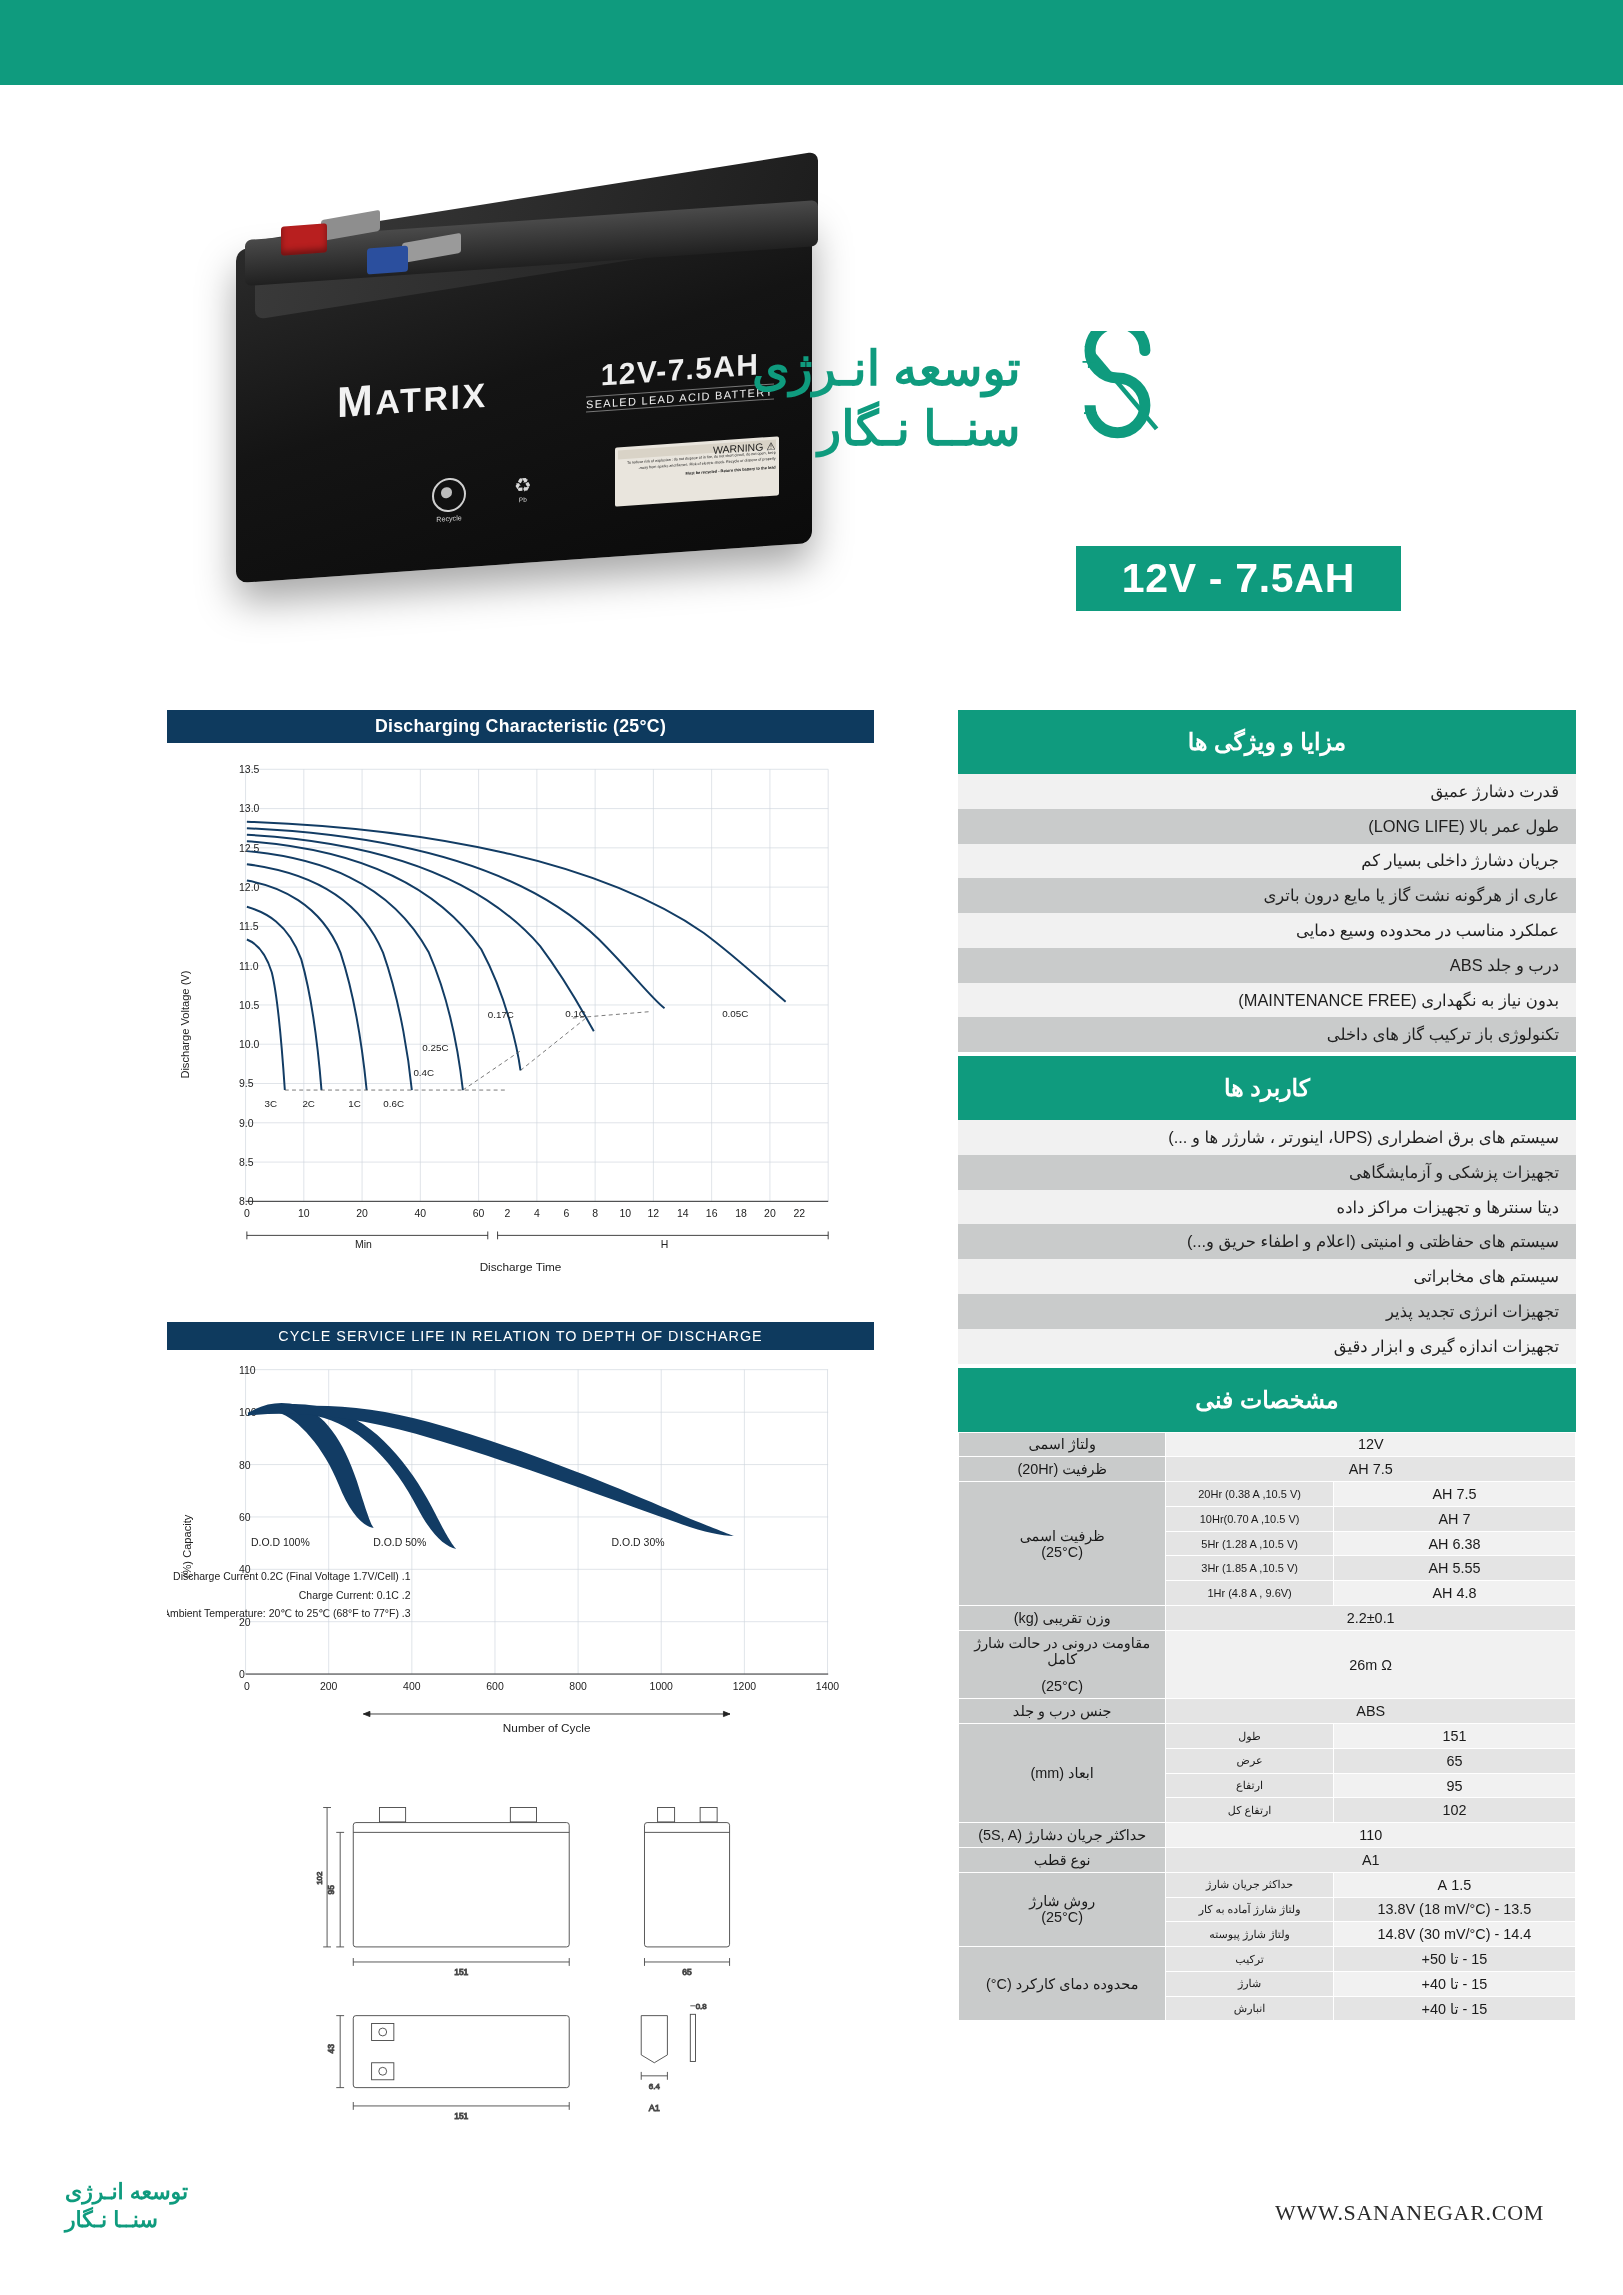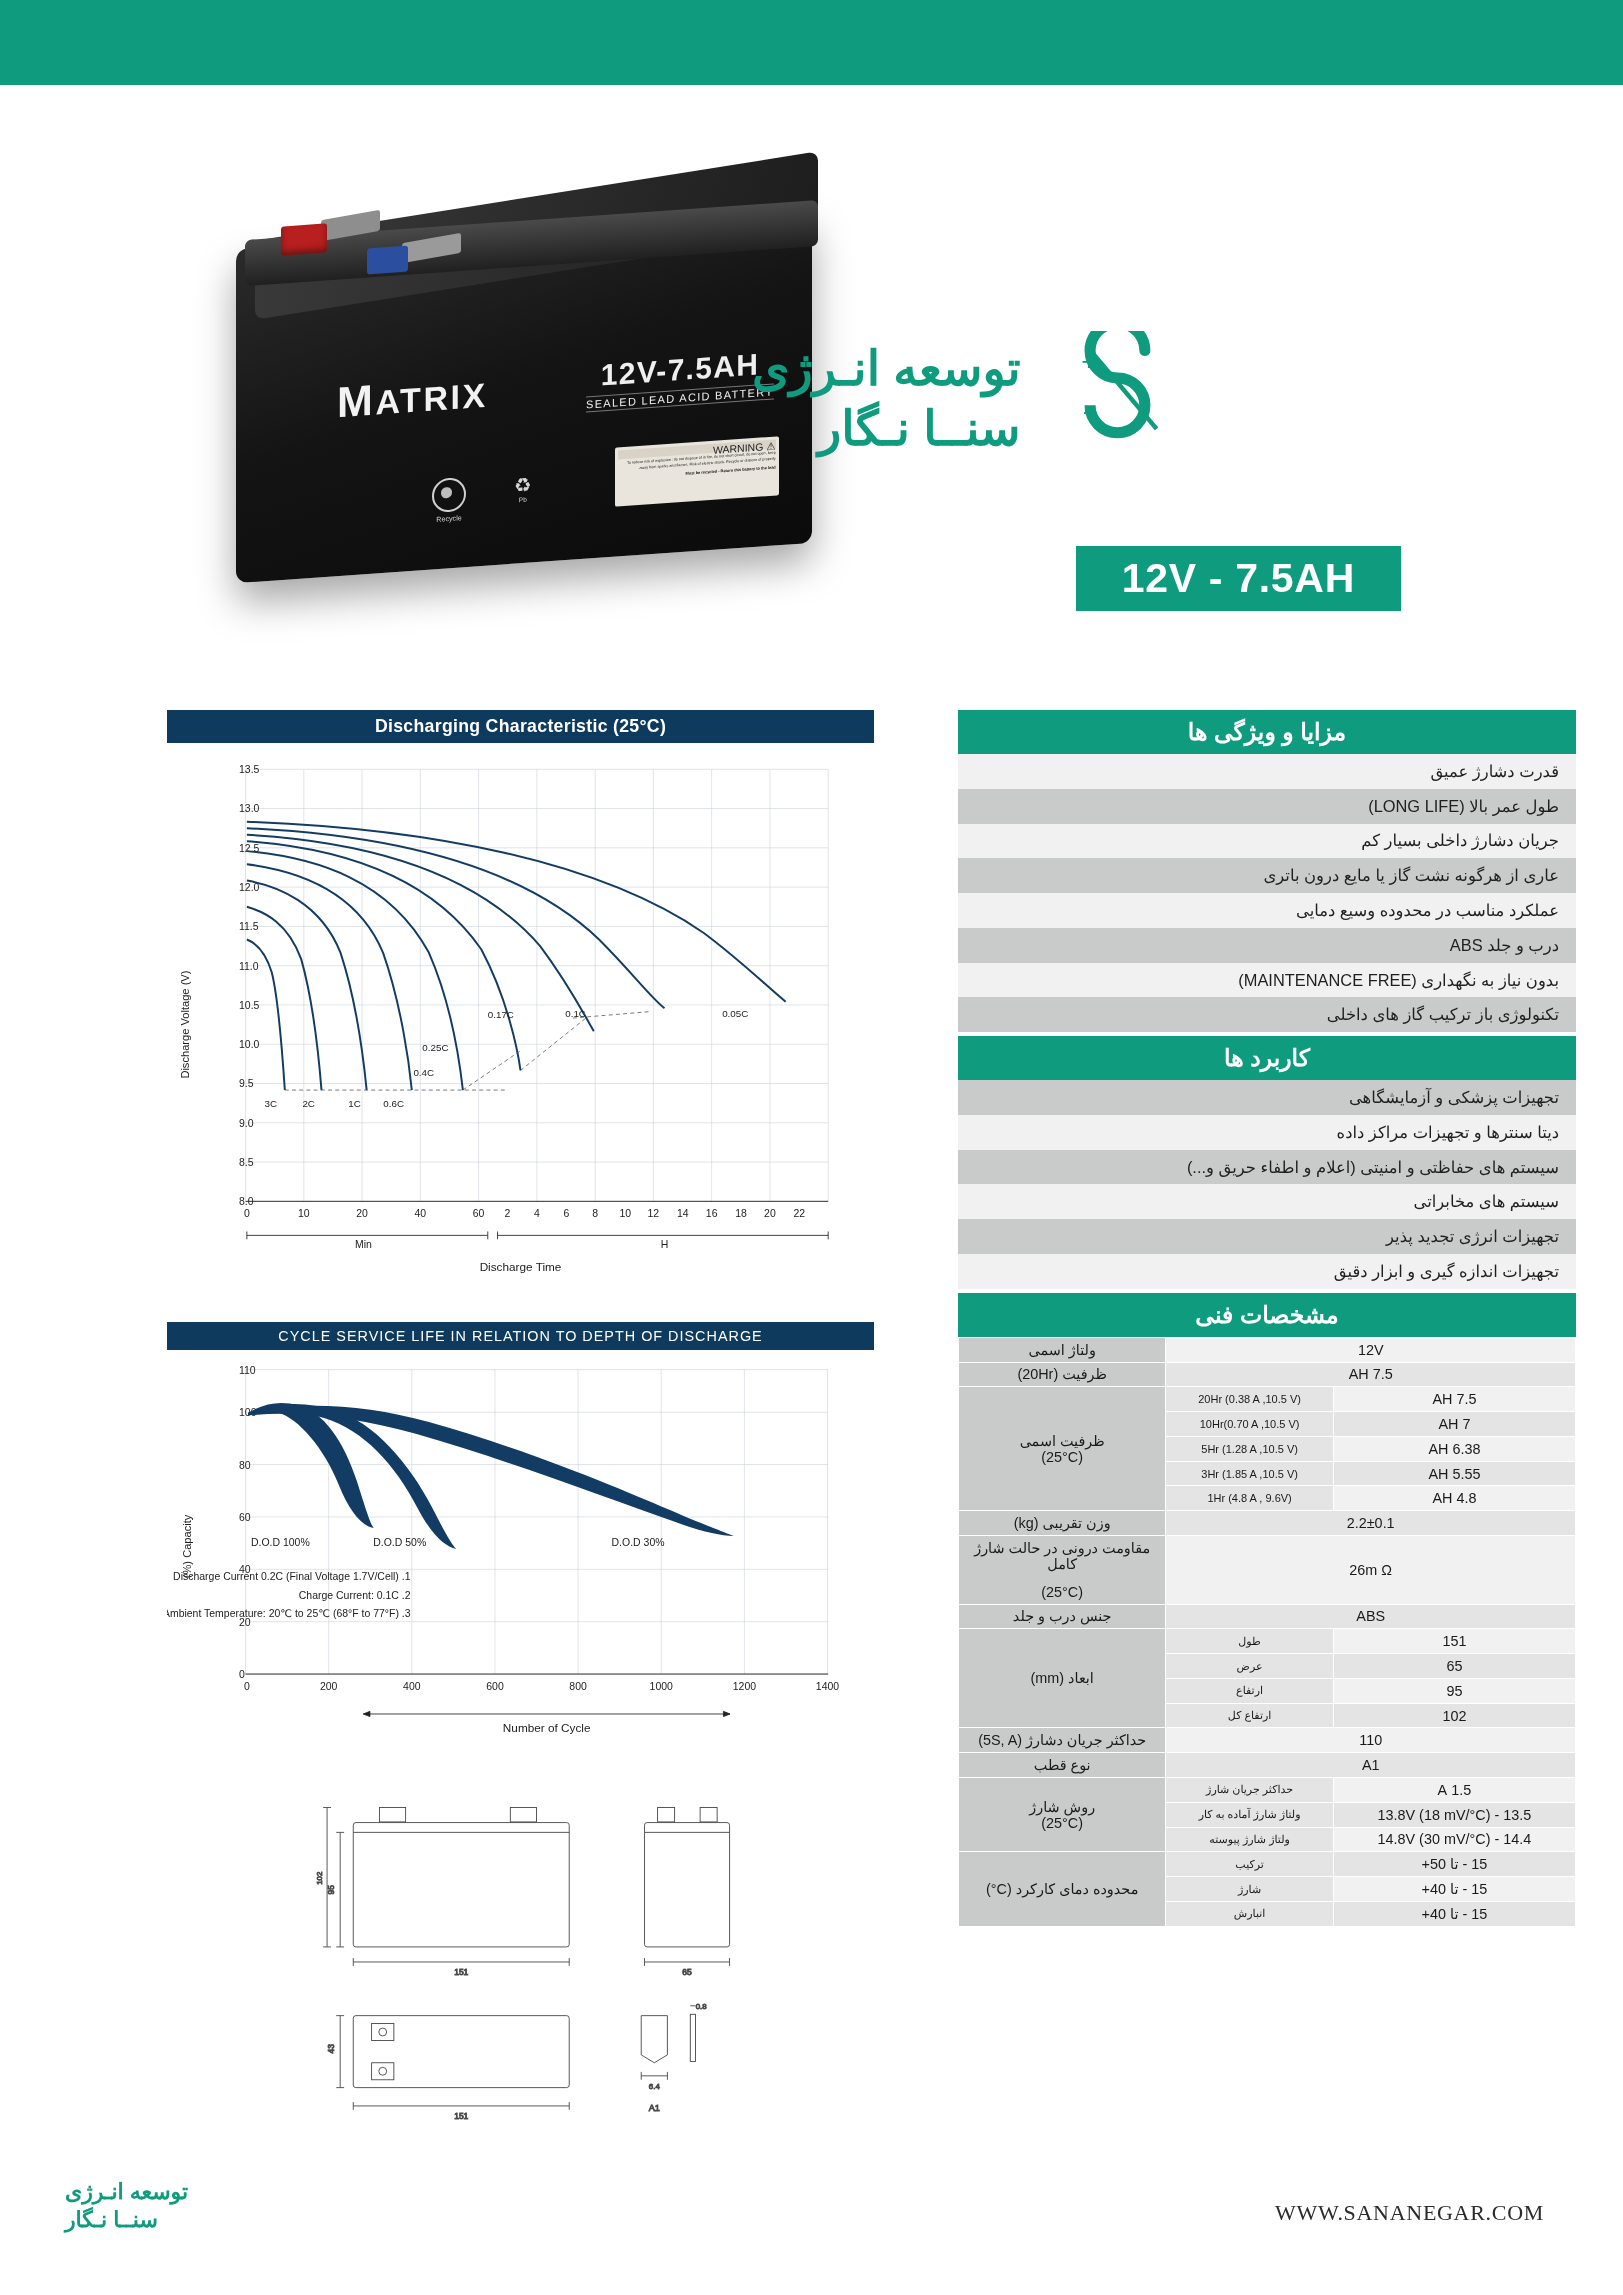--- a/index.html
+++ b/index.html
@@ -32,21 +32,21 @@
   .pb .lbl{font-size:6.5px;}
   
   .logo-wrap{position:absolute;right:151px;top:314px;width:720px;height:170px;display:flex;align-items:center;justify-content:flex-start;flex-direction:row-reverse;gap:26px;}
   .logo-mark{width:137px;height:137px;position:relative;}
   .logo-text{text-align:right;color:#0f9b7e;font-weight:bold;line-height:1.25;}
   .logo-text .l1{font-size:48px;letter-spacing:-0.7px;}
   .logo-text .l2{font-size:48px;letter-spacing:-0.7px;}
   .title-badge{position:absolute;right:222px;top:546px;background:#0f9b7e;color:#fff;font-size:41px;font-weight:bold;padding:9px 46px;letter-spacing:0.7px;}
   
   .rcol{position:absolute;right:47px;top:710px;width:618px;}
-  .sect-head{background:#0f9b7e;color:#fff;text-align:center;font-size:23.6px;font-weight:bold;padding:8px 0;}
+  .sect-head{background:#0f9b7e;color:#fff;text-align:center;font-size:23.6px;font-weight:bold;padding:18px 0;}
   .frow{font-size:16.4px;padding:7.9px 17px 7.9px 0;text-align:right;color:#1f1f1f;}
   .frow.odd{background:#f1f1f1;}
   .frow.even{background:#c9cbcb;}
   
   table.spec{border-collapse:collapse;width:100%;font-size:14.4px;}
   table.spec td{border:0.7px solid #ffffff;padding:3.9px 5.2px;text-align:center;vertical-align:middle;}
   td.lbl{background:#c9cbcb;width:196px;text-align:right;padding-right:9.2px;font-size:14.4px;}
   td.val{background:#f1f1f1;}
   td.val2{background:#e4e4e4;}
   td.sub{background:#e4e4e4;font-size:11px;}
@@ -366,20 +366,21 @@
   <div class="frow odd">قدرت دشارژ عمیق</div>
   <div class="frow even">طول عمر بالا (LONG LIFE)</div>
   <div class="frow odd">جریان دشارژ داخلی بسیار کم</div>
   <div class="frow even">عاری از هرگونه نشت گاز یا مایع درون باتری</div>
   <div class="frow odd">عملکرد مناسب در محدوده وسیع دمایی</div>
   <div class="frow even">درب و جلد ABS</div>
   <div class="frow odd">بدون نیاز به نگهداری (MAINTENANCE FREE)</div>
   <div class="frow even">تکنولوژی باز ترکیب گاز های داخلی</div>
 
   <div class="sect-head" style="margin-top:3.9px;">کاربرد ها</div>
+  <div class="frow odd">سیستم های برق اضطراری (UPS، اینورتر ، شارژر ها و ...)</div>
   <div class="frow even">تجهیزات پزشکی و آزمایشگاهی</div>
   <div class="frow odd">دیتا سنترها و تجهیزات مراکز داده</div>
   <div class="frow even">سیستم های حفاظتی و امنیتی (اعلام و اطفاء حریق و...)</div>
   <div class="frow odd">سیستم های مخابراتی</div>
   <div class="frow even">تجهیزات انرژی تجدید پذیر</div>
   <div class="frow odd">تجهیزات اندازه گیری و ابزار دقیق</div>
 
   <div class="sect-head" style="margin-top:3.9px;">مشخصات فنی</div>
 
   <table class="spec">

